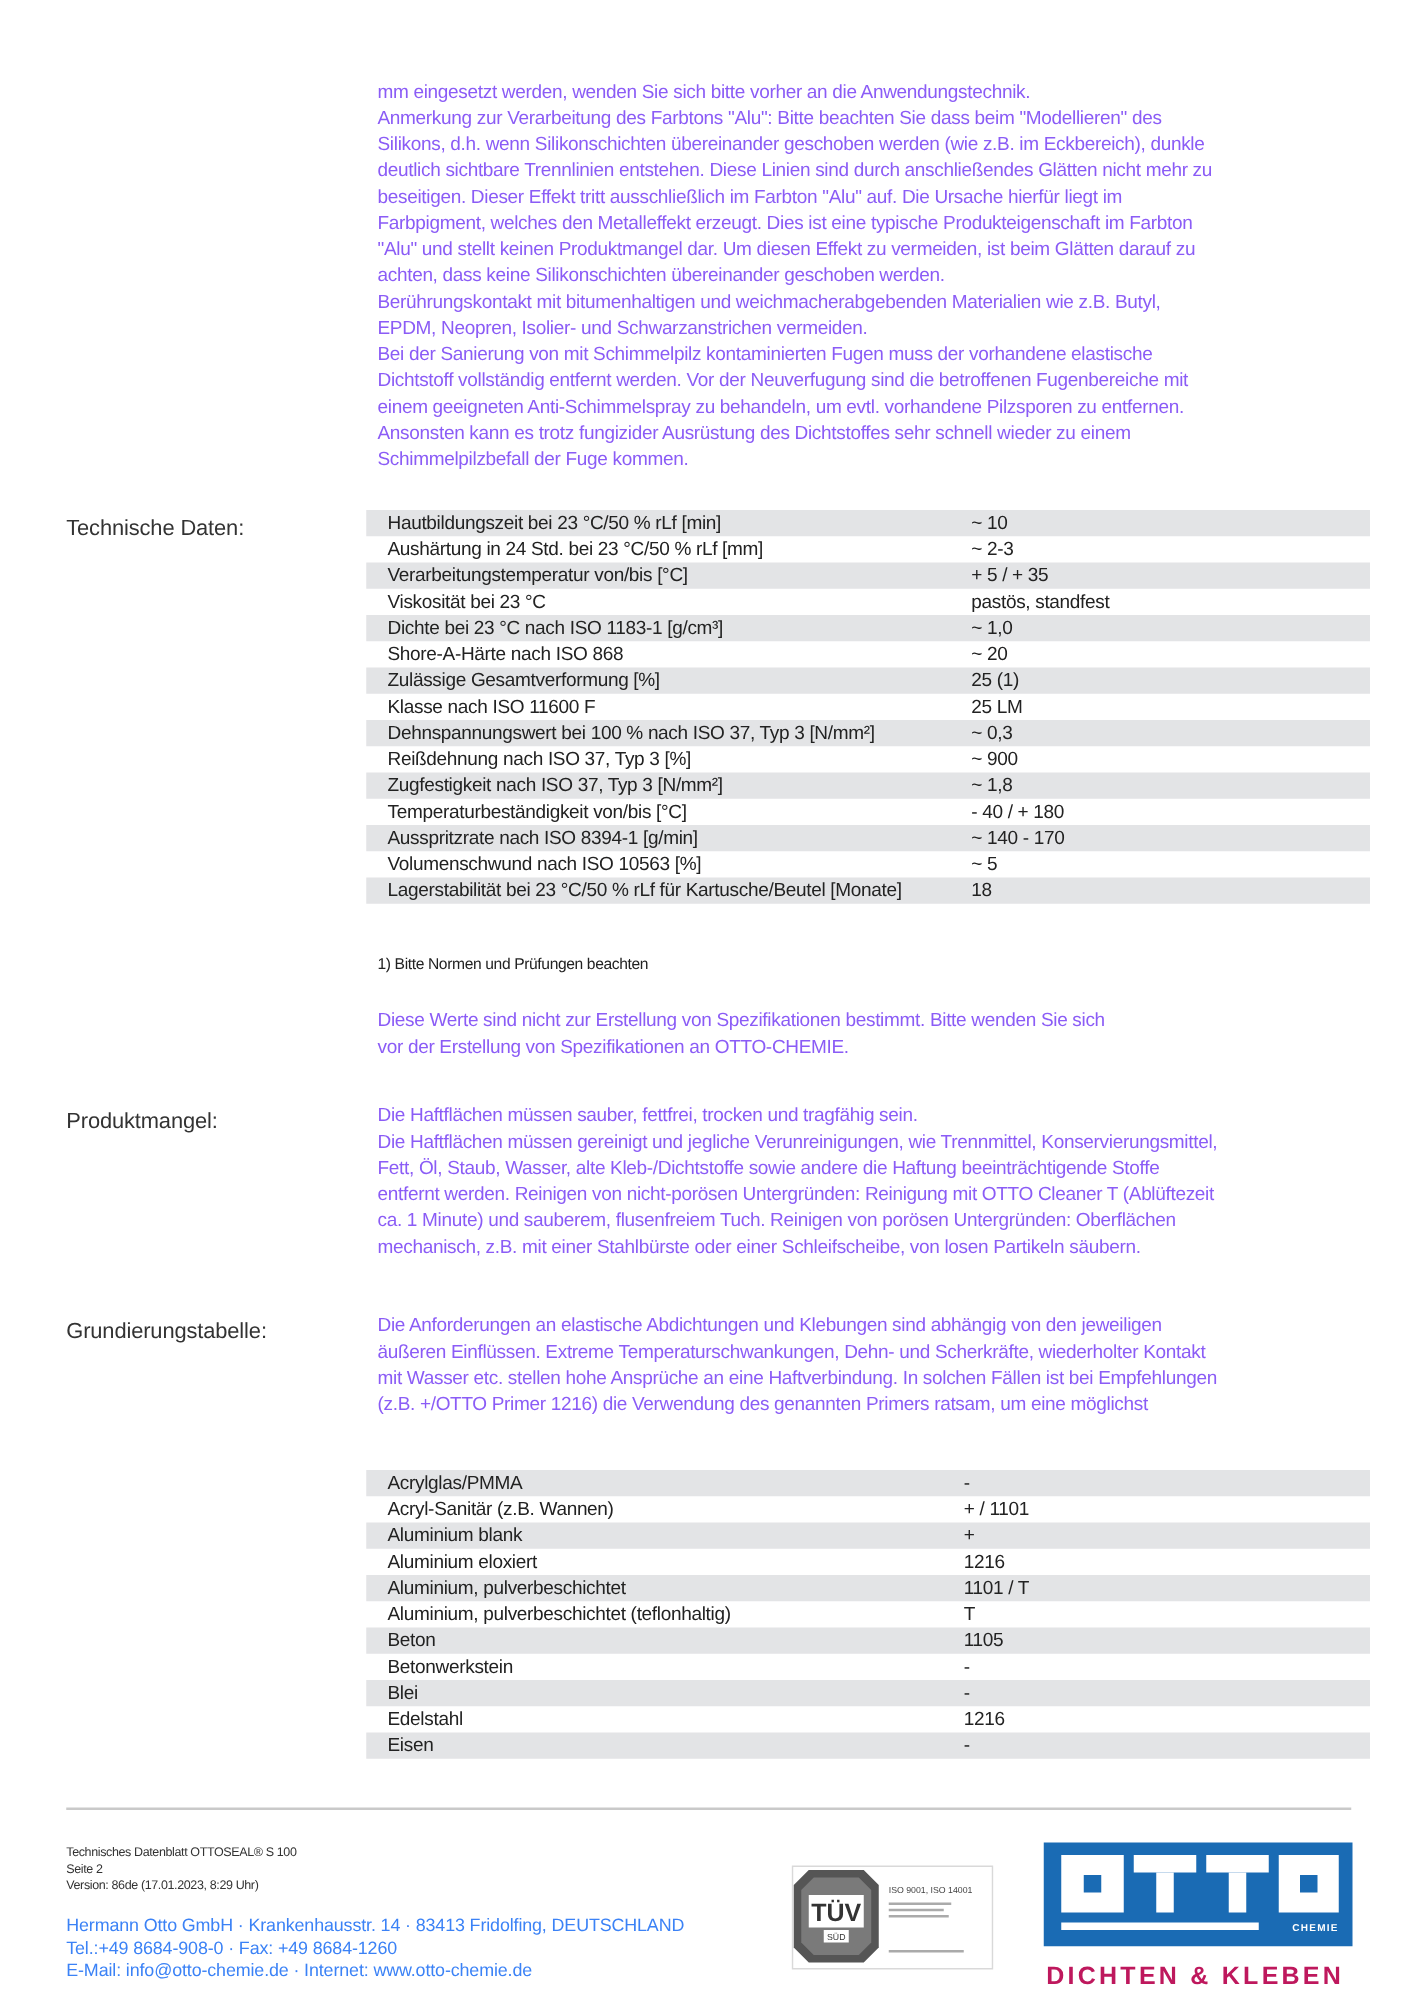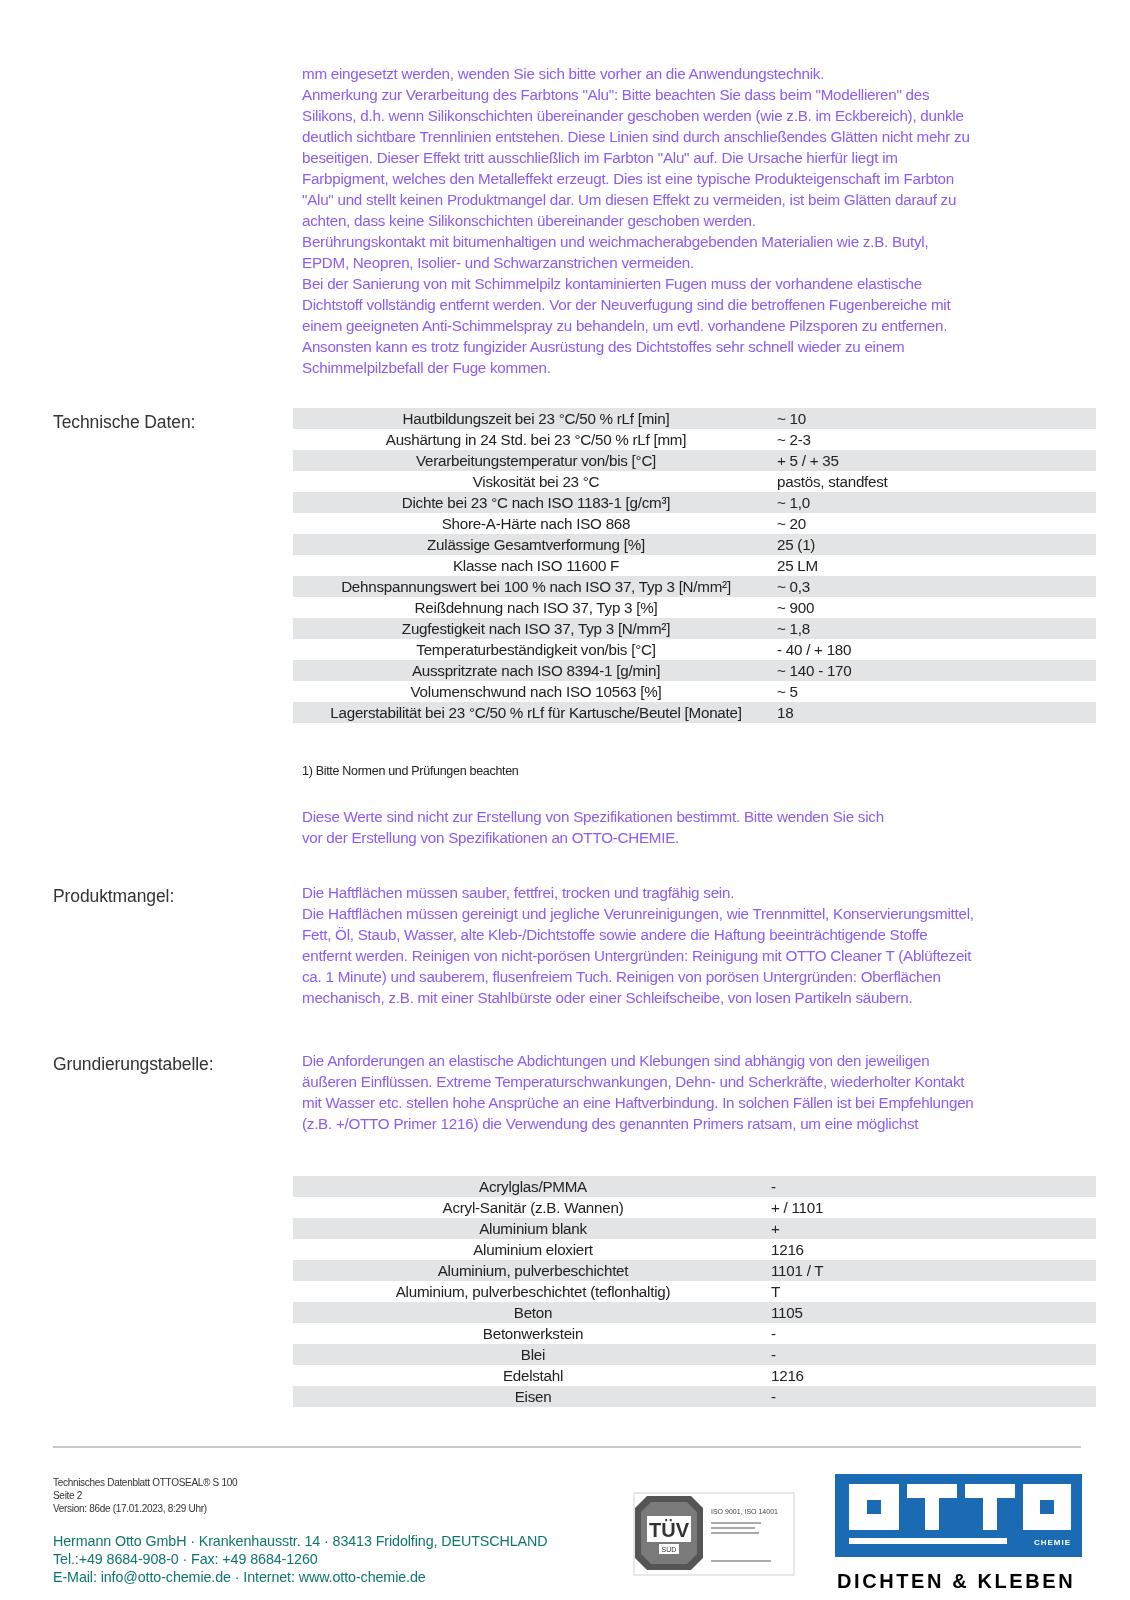--- a/index.html
+++ b/index.html
@@ -16,33 +16,33 @@
   .label {
     position: absolute; left: 53px; font-size: 17.5px; color: #333333;
     letter-spacing: -0.1px;
   }
   .dtable {
     position: absolute; left: 293px; width: 803px; border-collapse: collapse;
     font-size: 15.2px; letter-spacing: -0.25px; color: #222222;
   }
   .dtable .row { display: flex; height: 21px; line-height: 21px; }
   .dtable .row:nth-child(odd) { background: #e3e4e6; }
-  .dtable .c1 { padding-left: 2px; box-sizing: border-box; white-space: nowrap; text-align: center; }
+  .dtable .c1 { padding-left: 17px; box-sizing: border-box; white-space: nowrap; }
   .dtable .c2 { white-space: nowrap; }
   #tech-table .c1 { width: 484px; }
   #primer-table .c1 { width: 478px; }
   .small-note { position: absolute; left: 302px; font-size: 12.5px; letter-spacing: -0.3px; color: #222222; }
   .divider { position: absolute; left: 53px; top: 1446px; width: 1028px; height: 2px; background: #c9c9c9; }
   .foot-small { position: absolute; left: 53px; top: 1476px; font-size: 10px; line-height: 13px; color: #333333; letter-spacing: -0.3px; }
   .foot-small div, .foot-addr div { white-space: nowrap; }
-  .foot-addr { position: absolute; left: 53px; top: 1532px; font-size: 14.3px; line-height: 18px; color: #0f766e; letter-spacing: -0.1px; }
+  .foot-addr { position: absolute; left: 53px; top: 1532px; font-size: 14.3px; line-height: 18px; color: #3b82f6; letter-spacing: -0.1px; }
   .tuv { position: absolute; left: 633px; top: 1492px; width: 162px; height: 84px; }
   .otto-logo { position: absolute; left: 835px; top: 1474px; width: 250px; height: 144px; }
   .otto-box { position: absolute; left: 0; top: 0; width: 247px; height: 83px; background: #1a6bb4; }
-  .tagline { position: absolute; left: 2px; top: 96px; font-size: 20px; font-weight: bold; letter-spacing: 2.6px; color: #000000; white-space: nowrap; }
+  .tagline { position: absolute; left: 2px; top: 96px; font-size: 20px; font-weight: bold; letter-spacing: 2.6px; color: #be185d; white-space: nowrap; }
 </style>
 </head>
 <body>
 
 <div class="body-text" style="top:63px;" id="intro">
     <p>mm eingesetzt werden, wenden Sie sich bitte vorher an die Anwendungstechnik.</p>
     <p>Anmerkung zur Verarbeitung des Farbtons "Alu": Bitte beachten Sie dass beim "Modellieren" des</p>
     <p>Silikons, d.h. wenn Silikonschichten übereinander geschoben werden (wie z.B. im Eckbereich), dunkle</p>
     <p>deutlich sichtbare Trennlinien entstehen. Diese Linien sind durch anschließendes Glätten nicht mehr zu</p>
     <p>beseitigen. Dieser Effekt tritt ausschließlich im Farbton "Alu" auf. Die Ursache hierfür liegt im</p>

